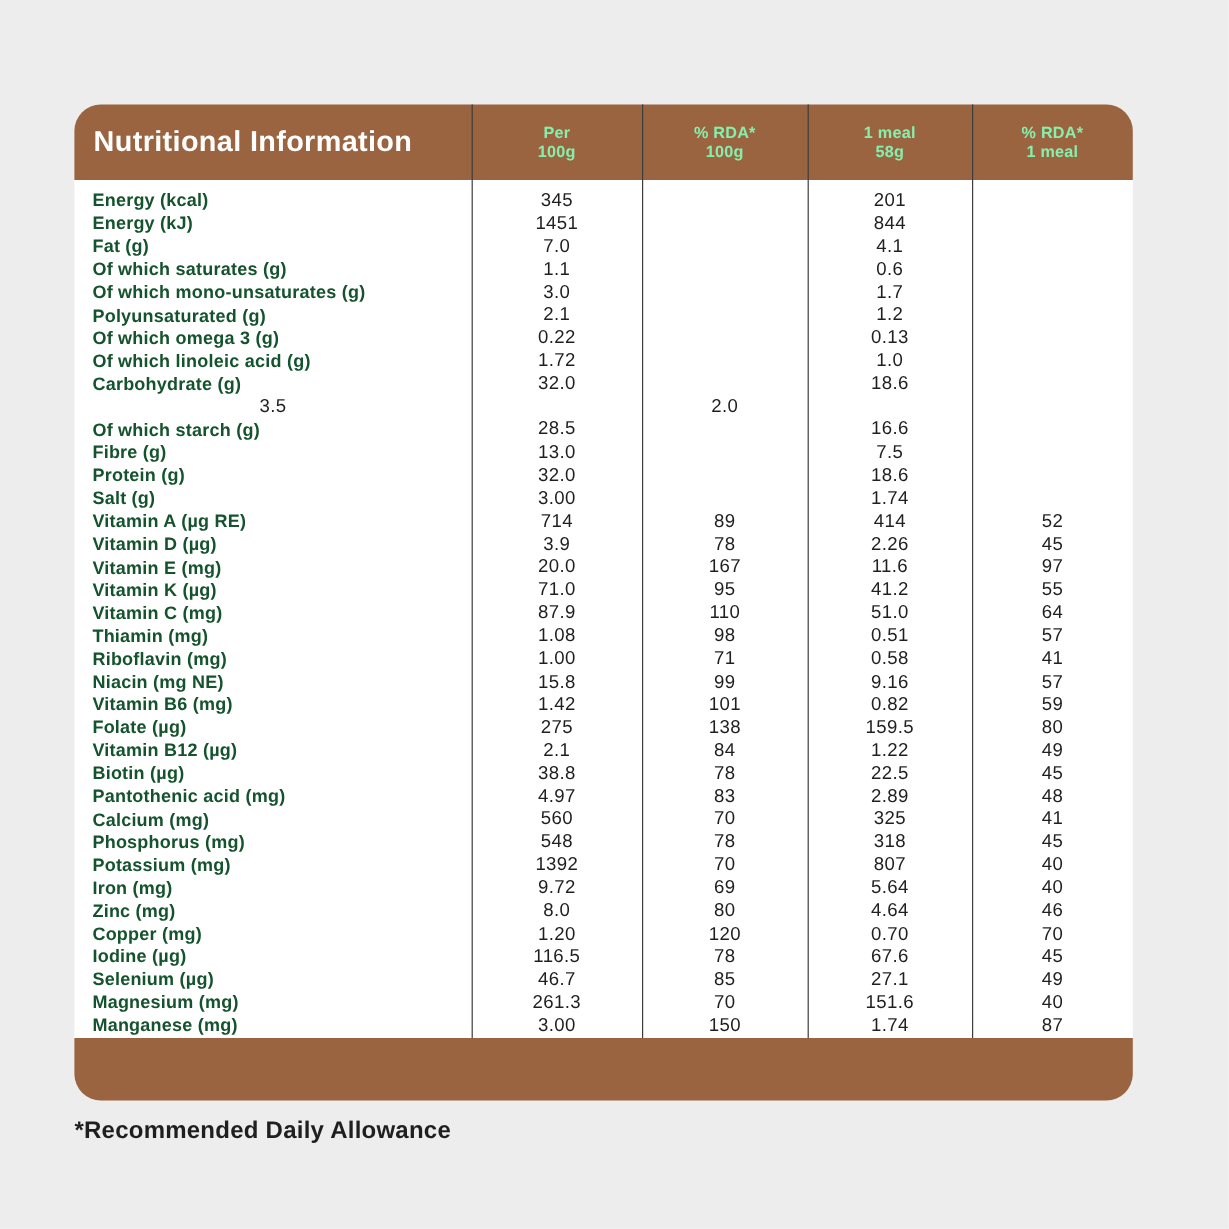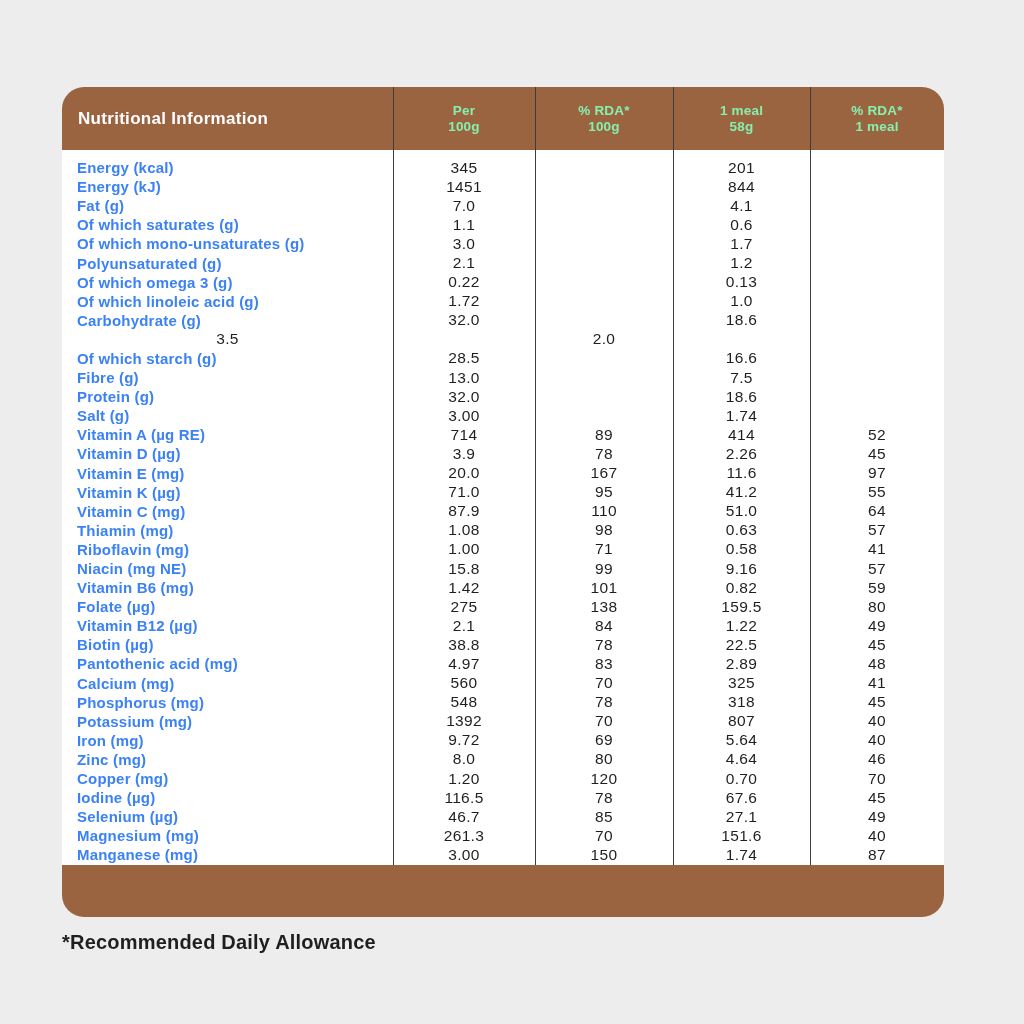--- a/index.html
+++ b/index.html
@@ -22,21 +22,21 @@
     height: 63px;
     background: var(--accent, #9A6440);
     border-radius: 22px 22px 0 0;
     display: grid;
     grid-template-columns: 331px 142px 138px 137px 1fr;
     align-items: center;
     z-index: 2;
   }
   .hdr-title {
     color: #ffffff;
-    font-size: 17px;
+    font-size: 24px;
     font-weight: bold;
     letter-spacing: 0.3px;
     padding-left: 16px;
   }
   .hdr-col {
     display: flex;
     flex-direction: column;
     align-items: center;
     justify-content: center;
     color: #86efac;
@@ -56,21 +56,21 @@
   .row {
     display: grid;
     grid-template-columns: 331px 142px 138px 137px 1fr;
     height: 19.1px;
     align-items: center;
   }
   .cell.label {
     padding-left: 15px;
     font-size: 15px;
     font-weight: bold;
-    color: #3b82f6;
+    color: #14532d;
     letter-spacing: 0.2px;
     white-space: nowrap;
   }
   .cell.num {
     text-align: center;
     font-size: 15.5px;
     color: #1F1F1F;
     letter-spacing: 0.3px;
   }
   .card-footer {
@@ -255,21 +255,21 @@
         <div class="cell label">Vitamin C (mg)</div>
         <div class="cell num">87.9</div>
         <div class="cell num">110</div>
         <div class="cell num">51.0</div>
         <div class="cell num">64</div>
       </div>
       <div class="row">
         <div class="cell label">Thiamin (mg)</div>
         <div class="cell num">1.08</div>
         <div class="cell num">98</div>
-        <div class="cell num">0.63</div>
+        <div class="cell num">0.51</div>
         <div class="cell num">57</div>
       </div>
       <div class="row">
         <div class="cell label">Riboflavin (mg)</div>
         <div class="cell num">1.00</div>
         <div class="cell num">71</div>
         <div class="cell num">0.58</div>
         <div class="cell num">41</div>
       </div>
       <div class="row">

